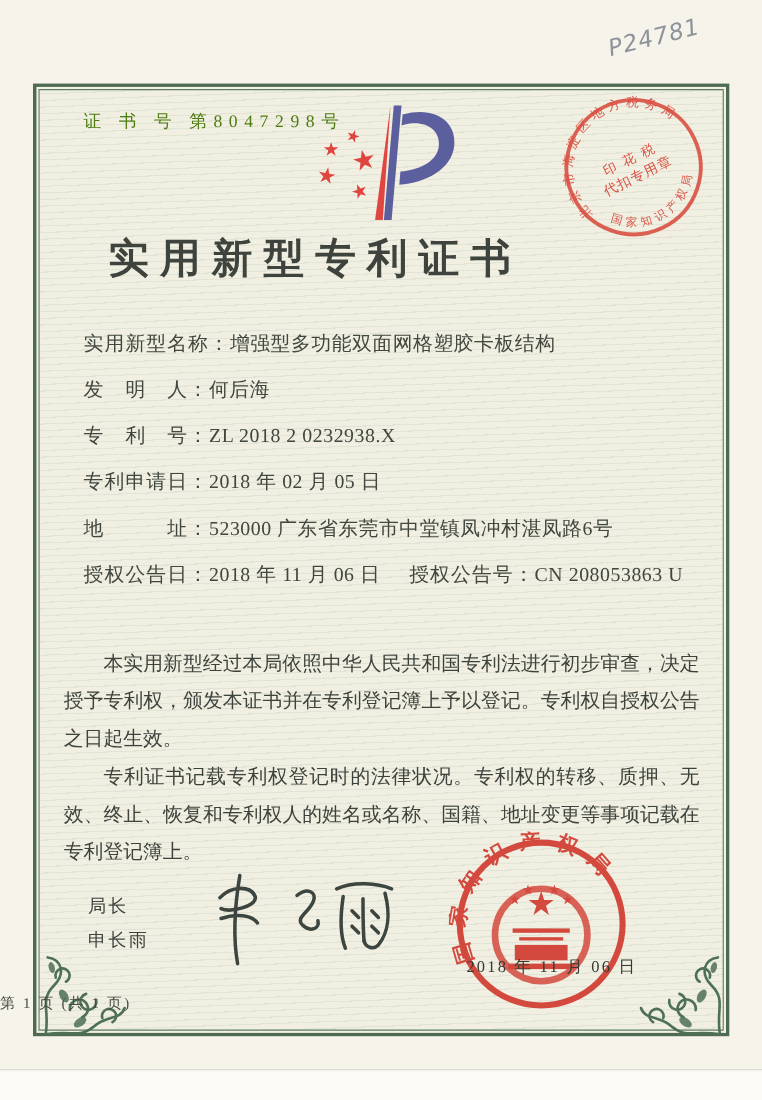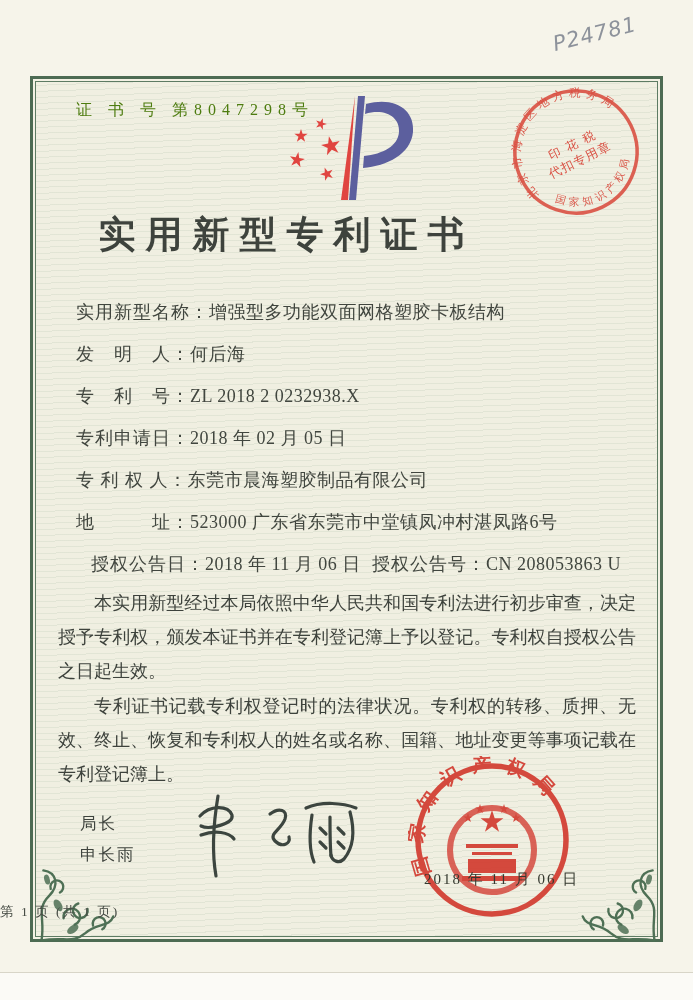--- a/index.html
+++ b/index.html
@@ -37,21 +37,21 @@
   .logo{ position:absolute; left:265px; top:88px; }
   .title{
     position:absolute; left:0; top:210px; width:573px;
     text-align:center; font-size:37px; font-weight:700;
     letter-spacing:10px; color:#3e433d;
   }
   .fields{ position:absolute; left:76px; top:300px; width:545px; }
   .field-row{ position:relative; height:42px; font-size:18px; color:#41463f; }
   .field-label{ letter-spacing:1px; }
   .field-value{ letter-spacing:0.5px; }
-  .row-split{ display:flex; justify-content:space-between;margin-left:15px; }
+  .row-split{ display:flex; justify-content:space-between; }
   .paragraphs{
     position:absolute; left:58px; top:586px; width:578px;
     font-size:18px; line-height:1.9; text-align:justify; color:#3d423c;
   }
   .paragraphs p{ text-indent:2em; }
   .director{
     position:absolute; left:80px; top:808px; font-size:16.5px;
     color:#3e433d; line-height:1.9; letter-spacing:2px;
   }
   .signature{ position:absolute; left:178px; top:786px; }
@@ -123,23 +123,20 @@
     <span class="field-label">实用新型名称：</span><span class="field-value">增强型多功能双面网格塑胶卡板结构</span>
   </div>
   <div class="field-row">
     <span class="field-label">发　明　人：</span><span class="field-value">何后海</span>
   </div>
   <div class="field-row">
     <span class="field-label">专　利　号：</span><span class="field-value">ZL 2018 2 0232938.X</span>
   </div>
   <div class="field-row">
     <span class="field-label">专利申请日：</span><span class="field-value">2018 年 02 月 05 日</span>
-  </div>
-  <div class="field-row">
-    <span class="field-label">专 利 权 人：</span><span class="field-value">东莞市晨海塑胶制品有限公司</span>
   </div>
   <div class="field-row">
     <span class="field-label">地　　　址：</span><span class="field-value">523000 广东省东莞市中堂镇凤冲村湛凤路6号</span>
   </div>
   <div class="field-row row-split">
     <span><span class="field-label">授权公告日：</span><span class="field-value">2018 年 11 月 06 日</span></span>
     <span><span class="field-label">授权公告号：</span><span class="field-value">CN 208053863 U</span></span>
   </div>
 </div>
 

